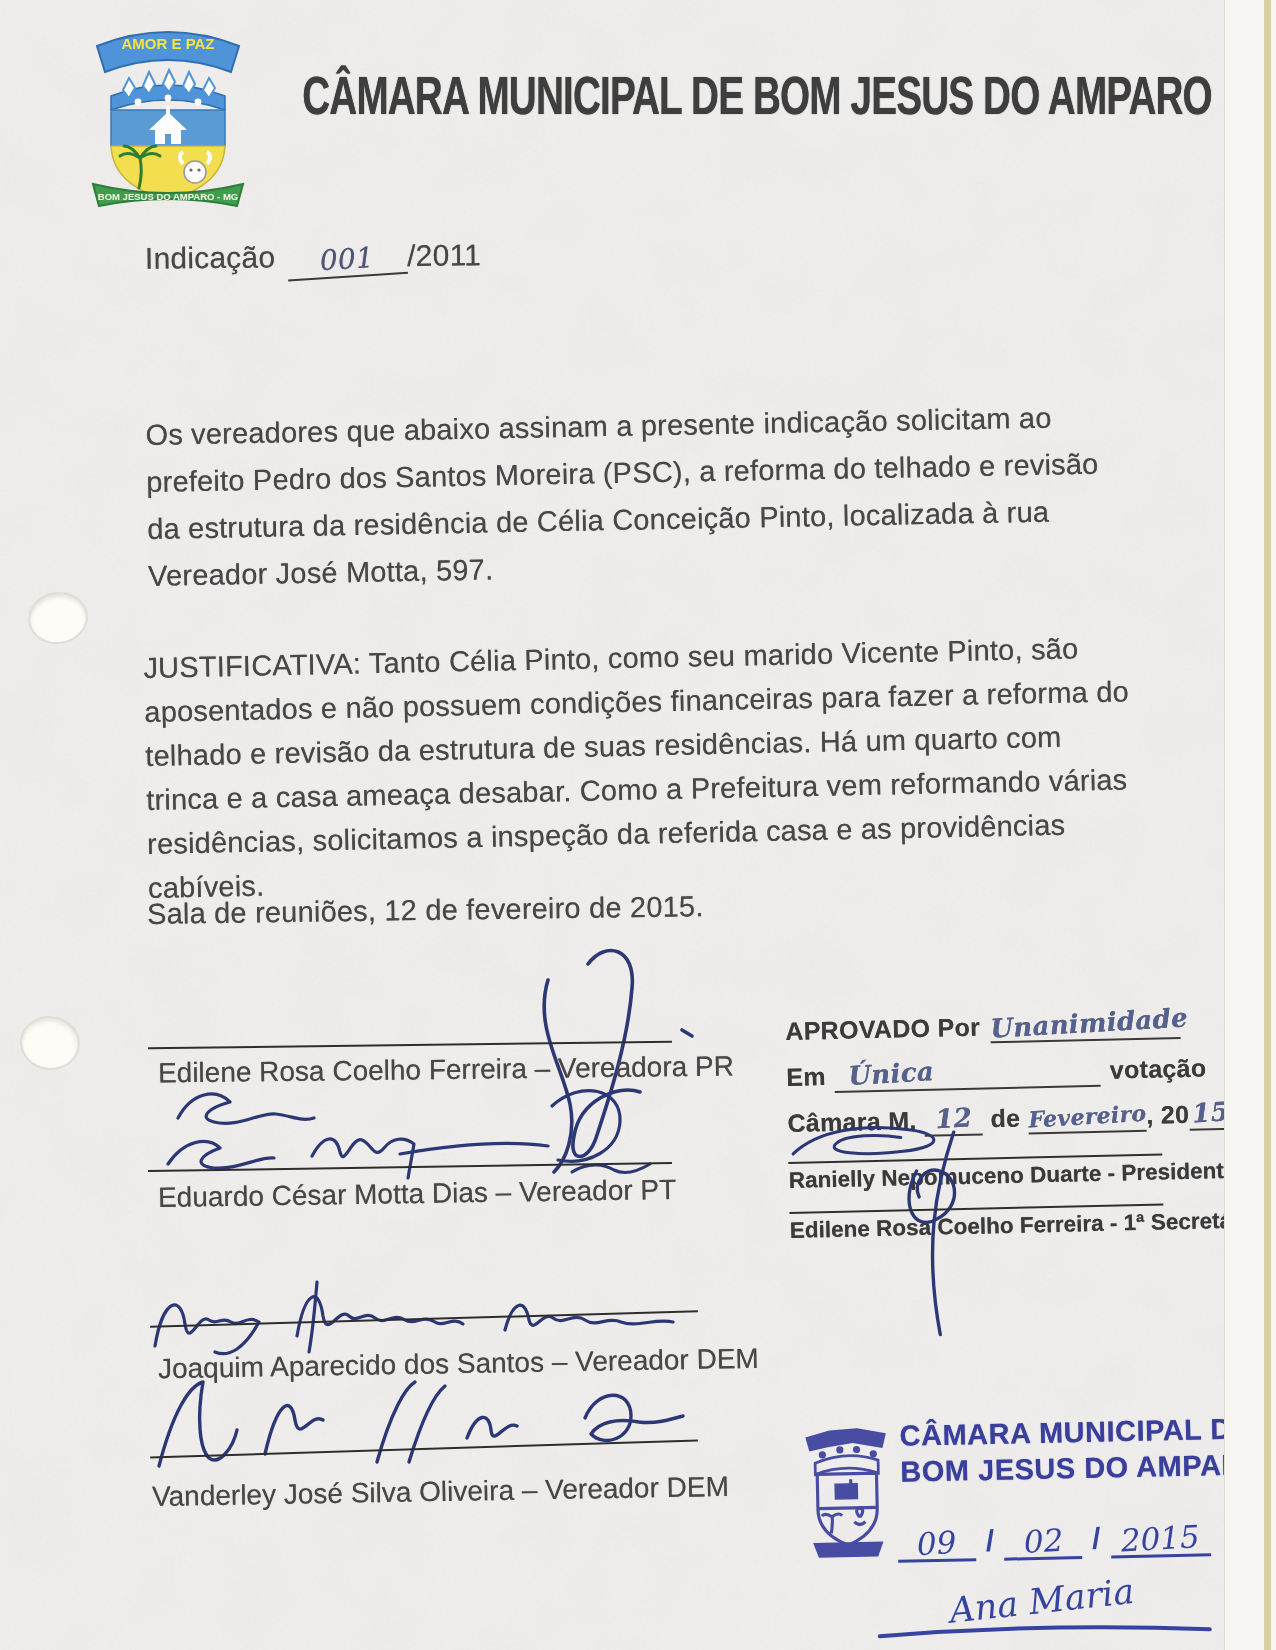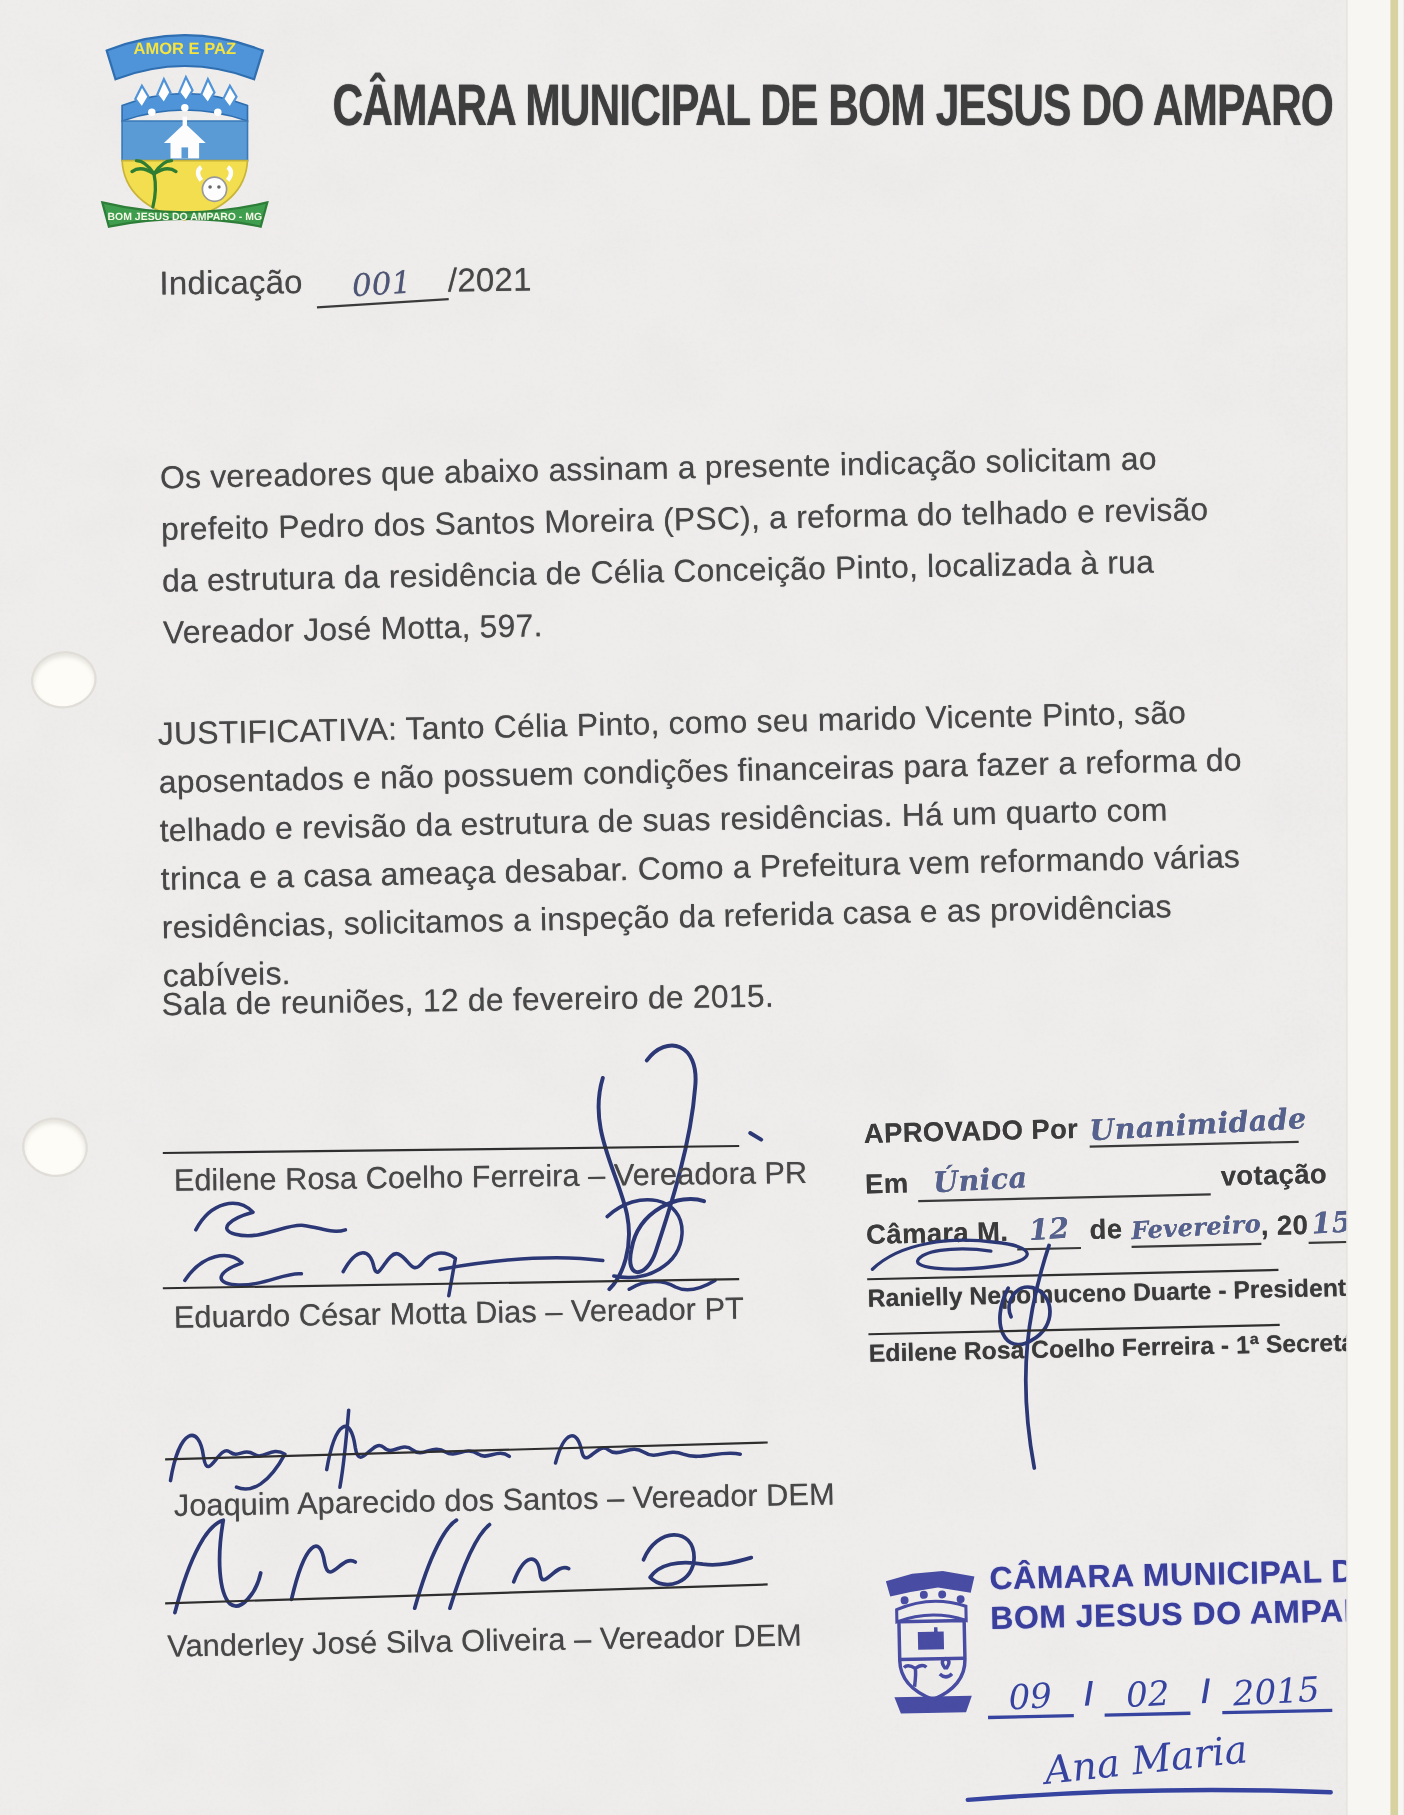--- a/index.html
+++ b/index.html
@@ -120,21 +120,21 @@
       <path d="M10,168 Q85,186 160,168 L154,190 Q85,176 16,190 Z" fill="#3f9e4d" stroke="#2e7d39" stroke-width="2"></path>
       <text x="85" y="184" text-anchor="middle" font-size="9.5" font-weight="bold" fill="#f7f7e8">BOM JESUS DO AMPARO - MG</text>
     </svg>
 
     <div class="doc-title">CÂMARA MUNICIPAL DE BOM JESUS DO AMPARO</div>
 
     <div class="indic-row bodytext">
       <span>Indicação</span>
       <span style="width:12px"></span>
       <span class="blank indic-num"><span class="hand">001</span></span>
-      <span>/2021</span>
+      <span>/2011</span>
     </div>
 
     <div class="para1 bodytext">
       <div class="line">Os vereadores que abaixo assinam a presente indicação solicitam ao</div>
       <div class="line">prefeito Pedro dos Santos Moreira (PSC), a reforma do telhado e revisão</div>
       <div class="line">da estrutura da residência de Célia Conceição Pinto, localizada à rua</div>
       <div class="line">Vereador José Motta, 597.</div>
     </div>
 
     <div class="just bodytext">

